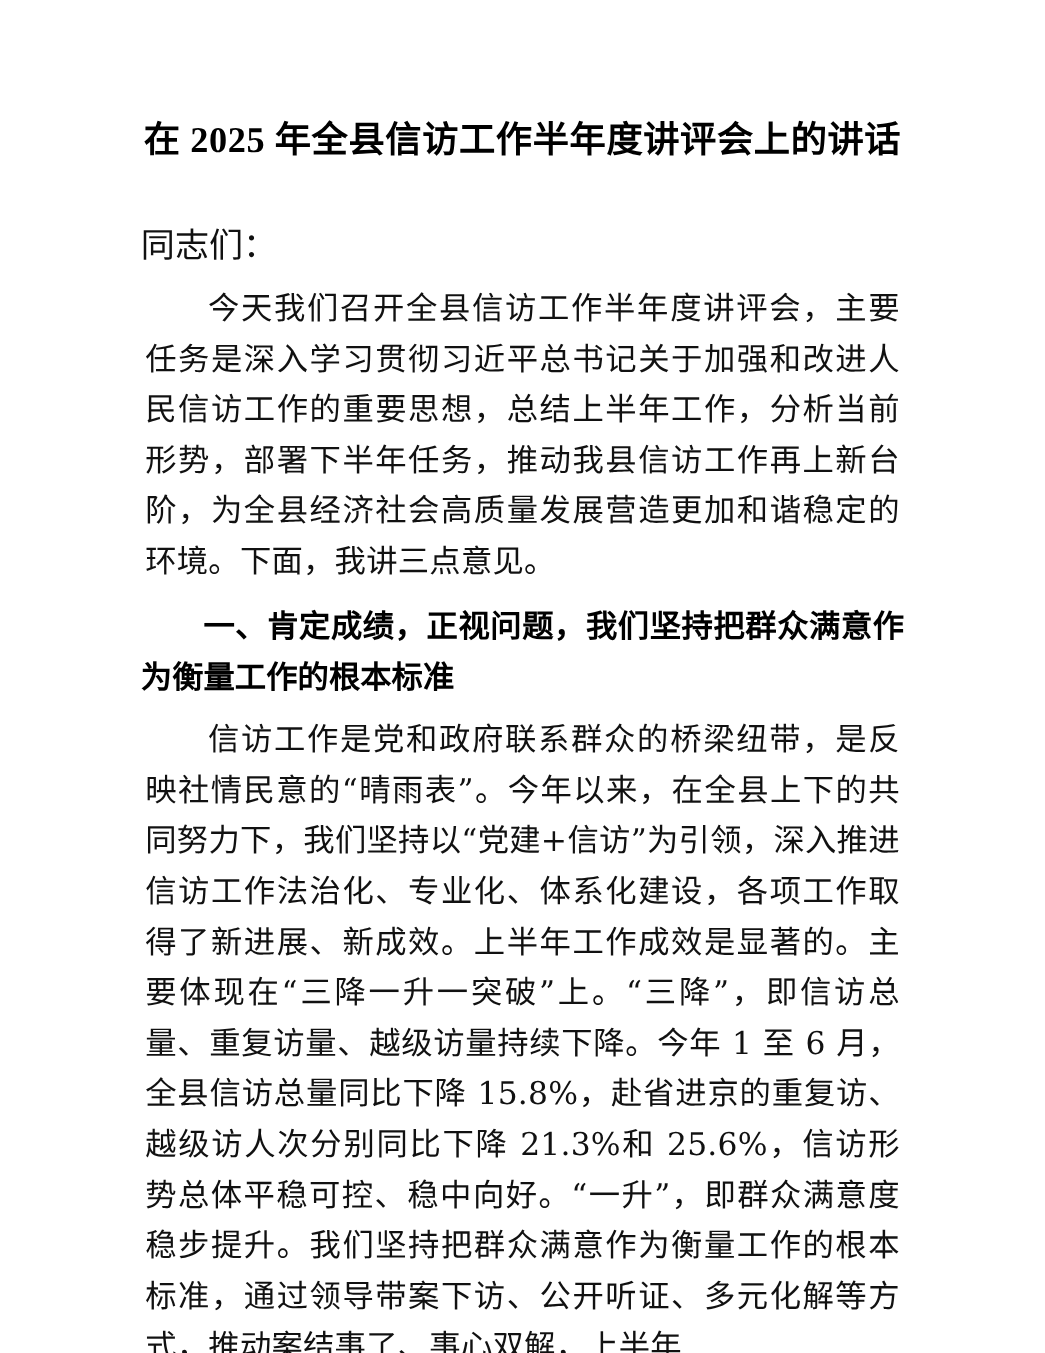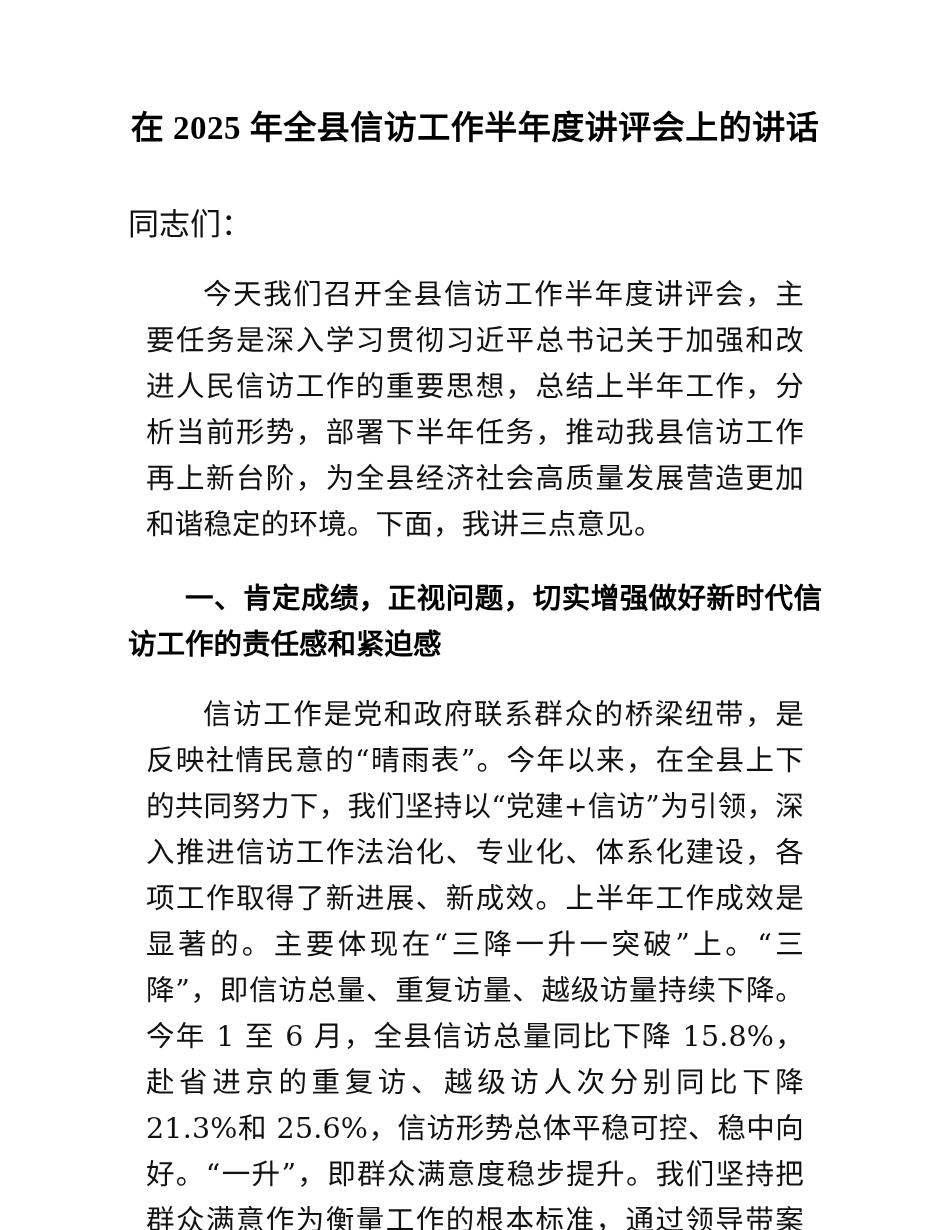--- a/index.html
+++ b/index.html
@@ -42,21 +42,21 @@
     font-size: 33px;
     line-height: 46px;
     text-align: center;
     letter-spacing: 0.5px;
     color: #000;
     padding-top: 105px;
   }
 
   
   .para {
-    margin: 18px;
+    margin: 4px;
     font-family: "DejaVu Serif", "Liberation Serif", serif;
     font-size: 28.5px;
     line-height: 46px;
     text-align: justify;
     text-justify: inter-ideograph;
     letter-spacing: 0.2px;
     color: #111;
     font-weight: 400;
   }
 
@@ -106,20 +106,20 @@
     <div class="gap-title-to-body"></div>
 
     <p class="salutation">同志们：</p>
 
     <div class="gap-small"></div>
 
     <p class="para indent">今天我们召开全县信访工作半年度讲评会，主要任务是深入学习贯彻习近平总书记关于加强和改进人民信访工作的重要思想，总结上半年工作，分析当前形势，部署下半年任务，推动我县信访工作再上新台阶，为全县经济社会高质量发展营造更加和谐稳定的环境。下面，我讲三点意见。</p>
 
     <div class="gap-heading"></div>
 
-    <h2 class="section-heading">一、肯定成绩，正视问题，切实增强做好新时代信访工作的责任感和紧迫感</h2>
+    <h2 class="section-heading">一、肯定成绩，正视问题，我们坚持把群众满意作为衡量工作的根本标准</h2>
 
     <div class="gap-small"></div>
 
     <p class="para indent clip-bottom">信访工作是党和政府联系群众的桥梁纽带，是反映社情民意的“晴雨表”。今年以来，在全县上下的共同努力下，我们坚持以“党建+信访”为引领，深入推进信访工作法治化、专业化、体系化建设，各项工作取得了新进展、新成效。上半年工作成效是显著的。主要体现在“三降一升一突破”上。“三降”，即信访总量、重复访量、越级访量持续下降。今年 1 至 6 月，全县信访总量同比下降 15.8%，赴省进京的重复访、越级访人次分别同比下降 21.3%和 25.6%，信访形势总体平稳可控、稳中向好。“一升”，即群众满意度稳步提升。我们坚持把群众满意作为衡量工作的根本标准，通过领导带案下访、公开听证、多元化解等方式，推动案结事了、事心双解，上半年</p>
 
   </div>
 </div>
 
 </body></html>

